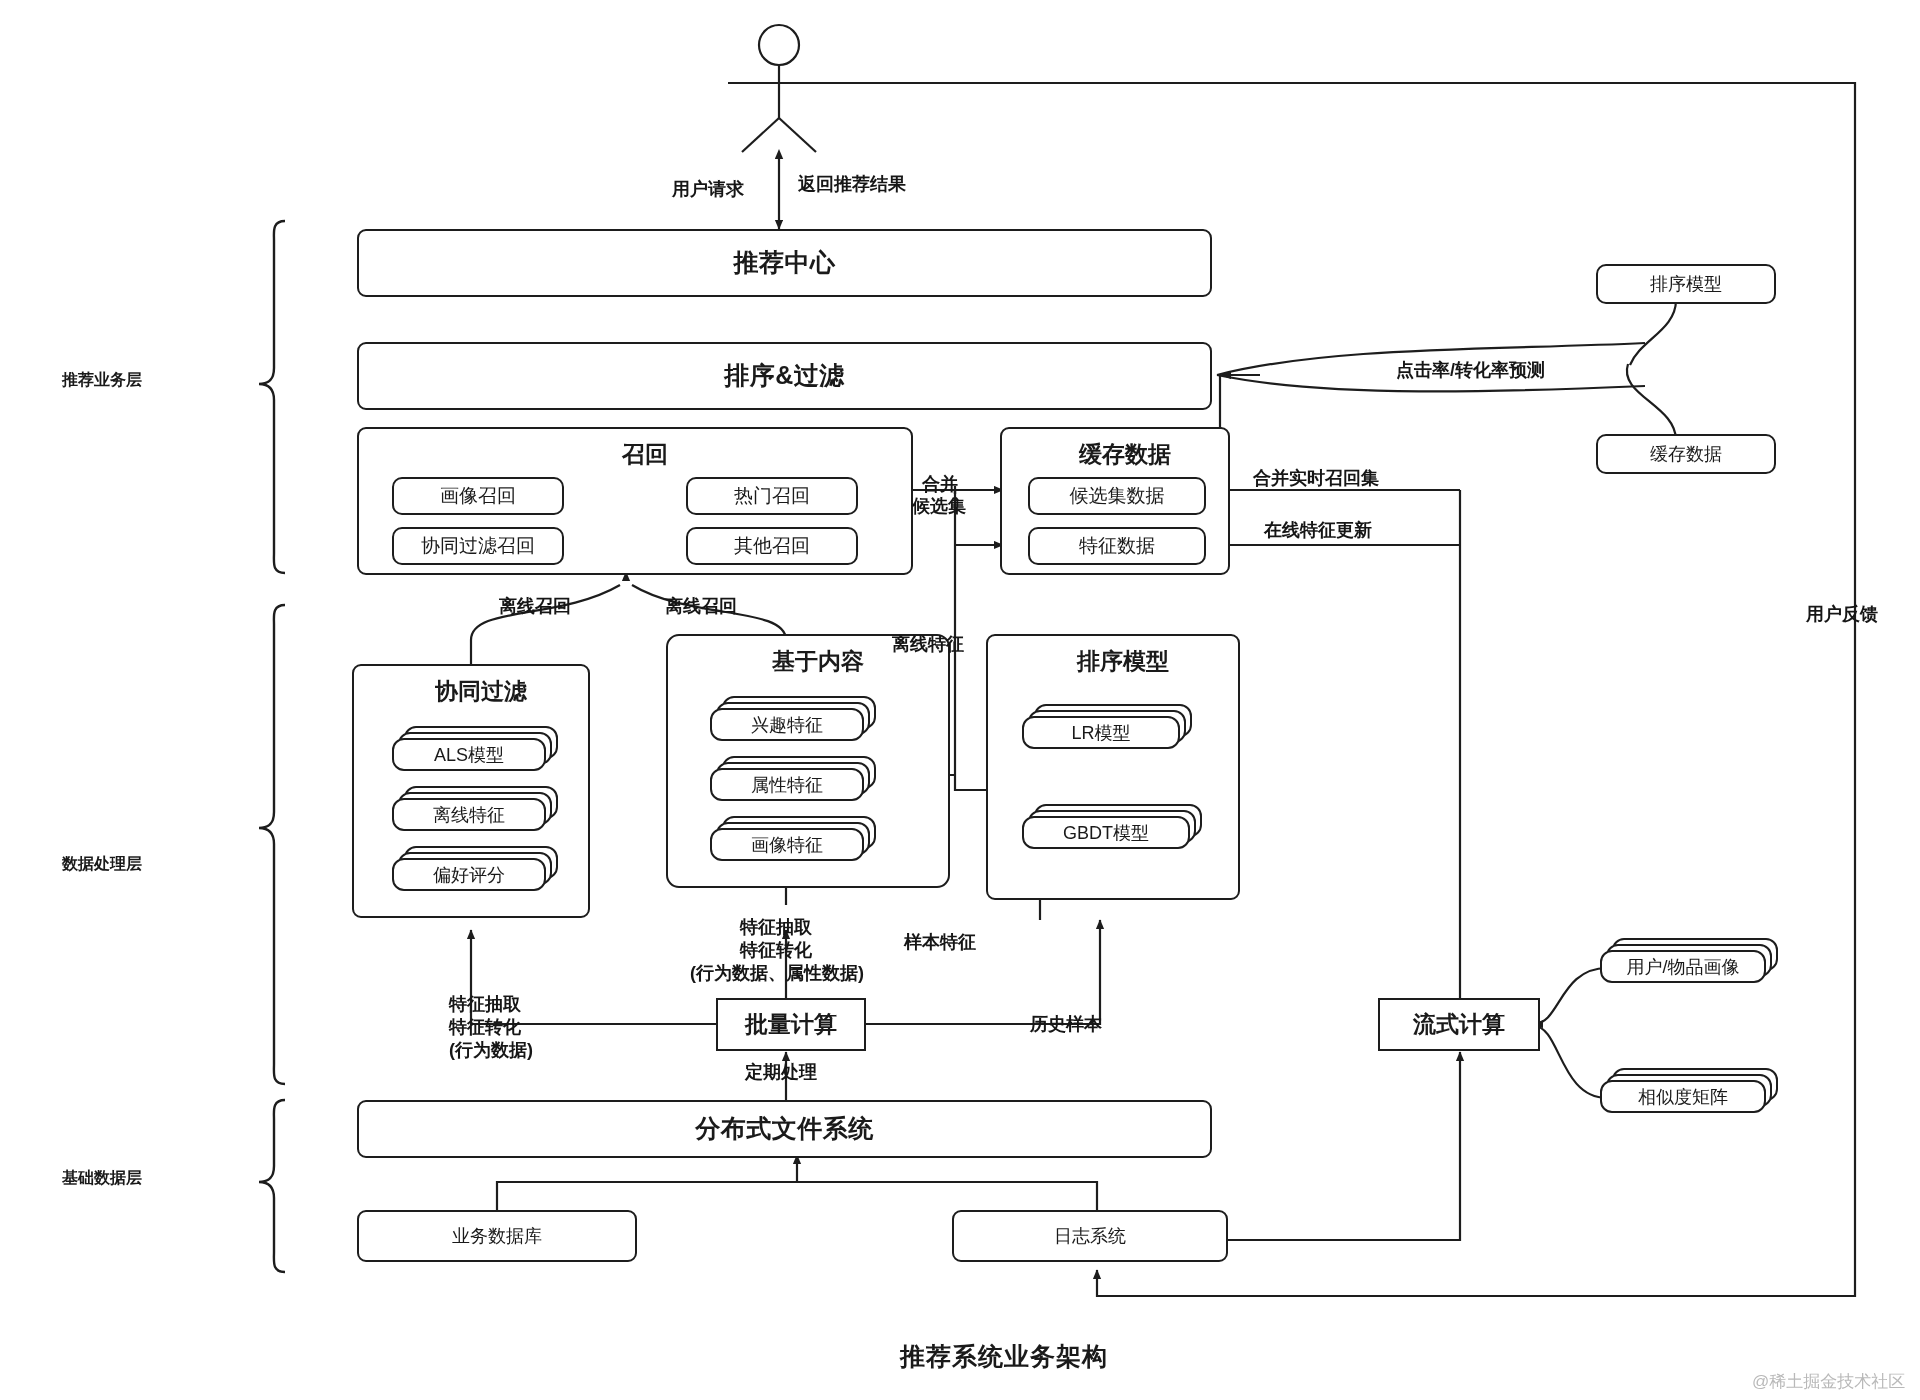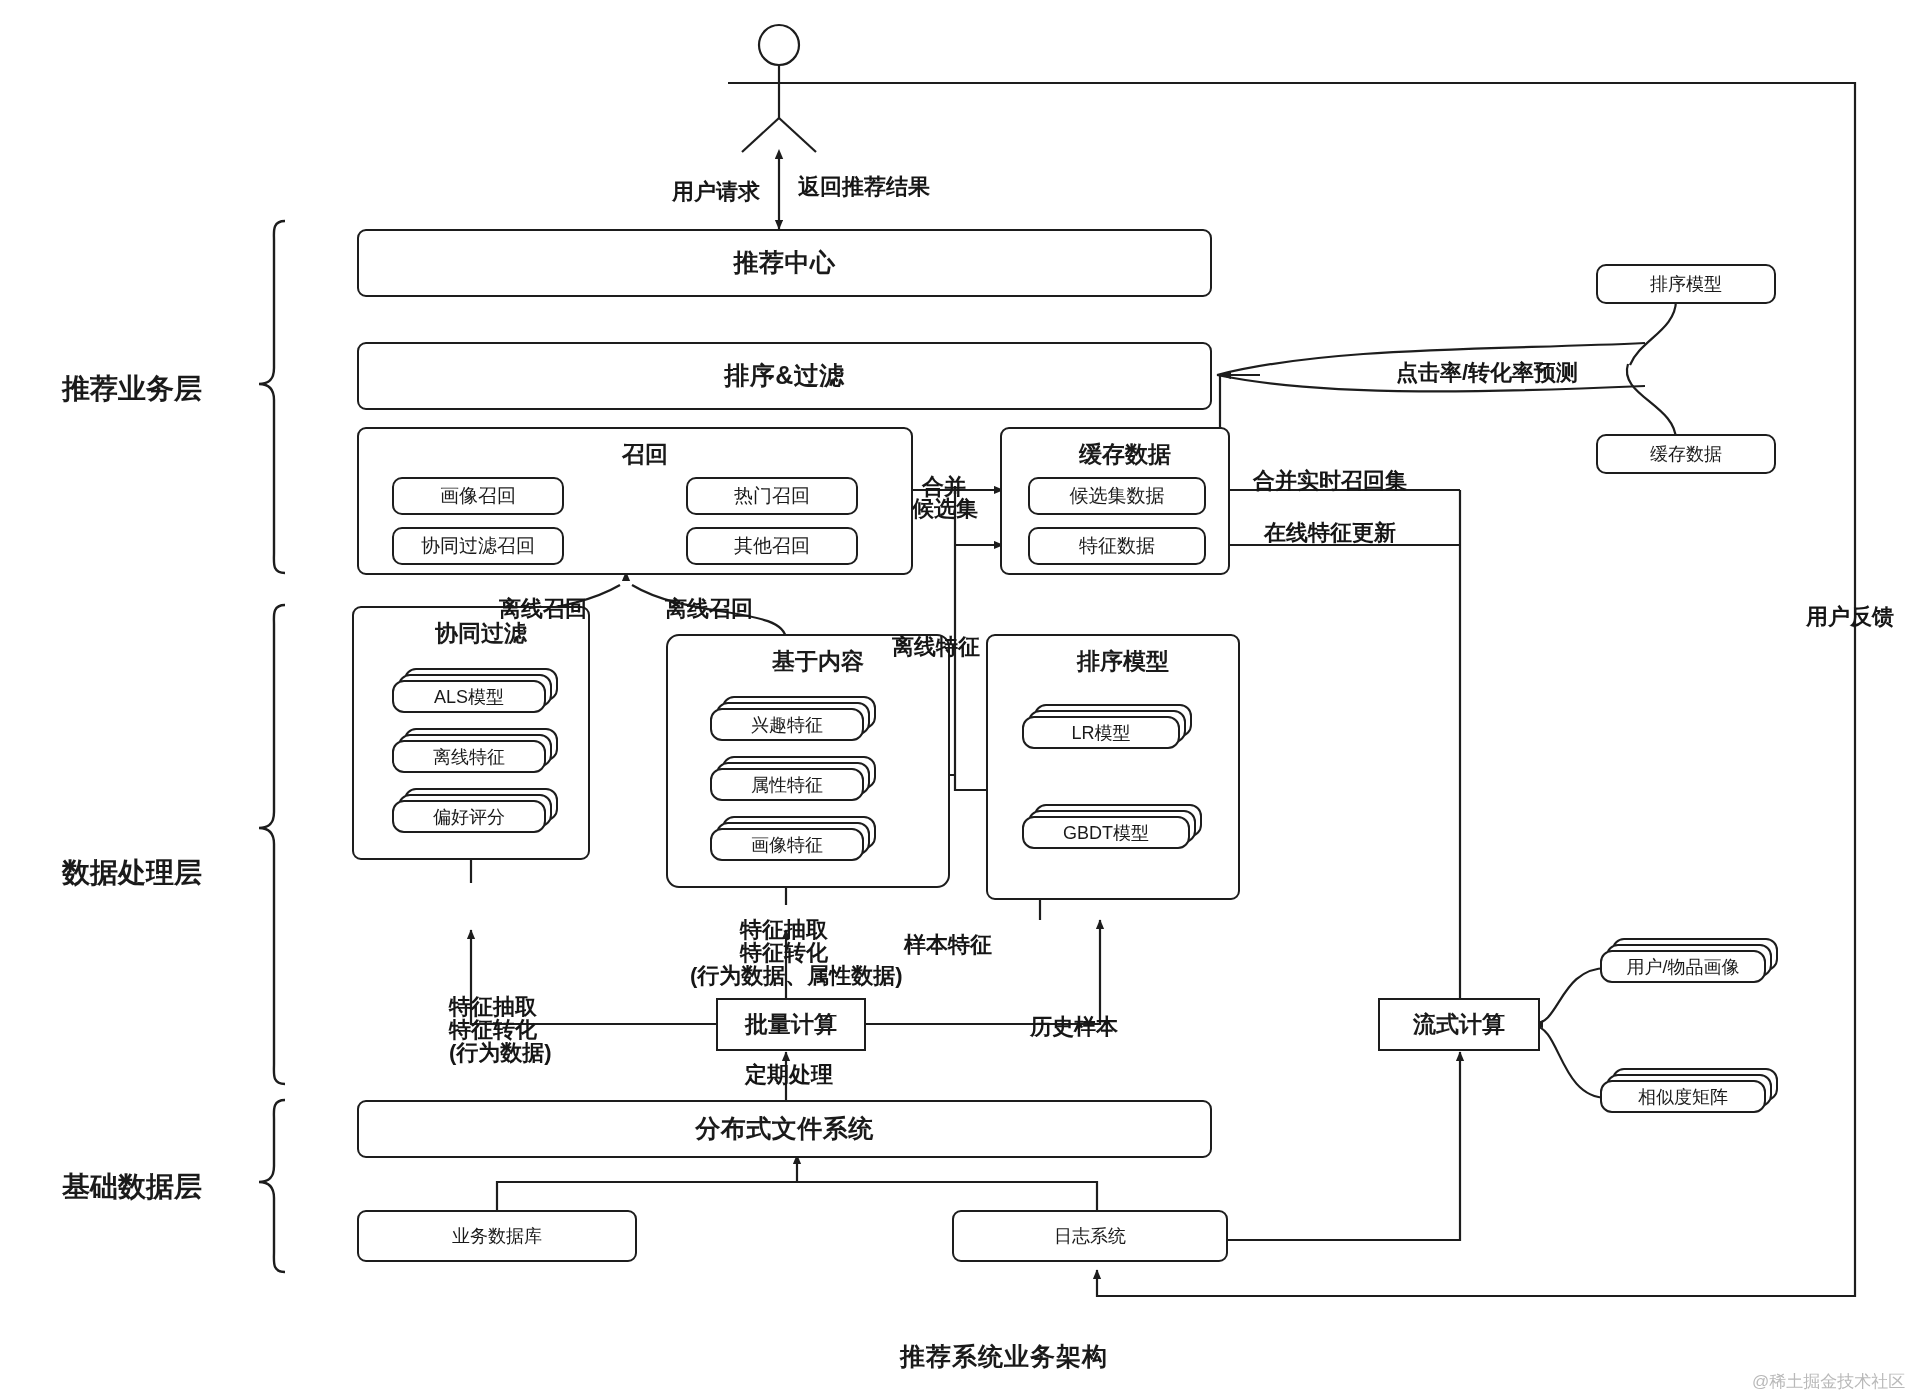--- a/index.html
+++ b/index.html
@@ -74,27 +74,27 @@
     border-radius: 12px;
     width: calc(100% - 12px);
     height: calc(100% - 12px);
   }
   .stack .s3 { left: 12px; top: 0px; }
   .stack .s2 { left: 6px;  top: 6px; }
   .stack .s1 { left: 0px;  top: 12px;
                display:flex; align-items:center; justify-content:center; }
   .layer-label {
     position: absolute;
-    font-size: 28px;
+    font-size: 16px;
     font-weight: 700;
     white-space: nowrap;
   }
   .edge-label {
     position: absolute;
-    font-size: 22px;
+    font-size: 18px;
     font-weight: 700;
     color: #161616;
     white-space: nowrap;
     line-height: 1.35;
     background: transparent;
   }
   .diagram-title {
     position: absolute;
     font-size: 25px;
     font-weight: 700;
@@ -216,21 +216,21 @@
 
   <div class="container-box" style="left:1000px; top:427px; width:230px; height:148px;">
     <div class="group-head">缓存数据</div>
     <div class="node pill title-sm" style="left:26px; top:48px; width:178px; height:38px;">候选集数据</div>
     <div class="node pill title-sm" style="left:26px; top:98px; width:178px; height:38px;">特征数据</div>
   </div>
 
   <div class="node pill title-xs" style="left:1596px; top:264px; width:180px; height:40px;">排序模型</div>
   <div class="node pill title-xs" style="left:1596px; top:434px; width:180px; height:40px;">缓存数据</div>
 
-  <div class="container-box" style="left:352px; top:606px; width:238px; height:254px;">
+  <div class="container-box" style="left:352px; top:664px; width:238px; height:254px;">
     <div class="group-head">协同过滤</div>
     <div style="position:absolute; left:38px; top:60px; width:166px; height:45px;">
       <div class="stack">
         <div class="sheet s3"></div>
           <div class="sheet s2"></div>
         <div class="sheet s1">
             <span class="title-xs">ALS模型</span>
           </div>
       </div>
     </div>

